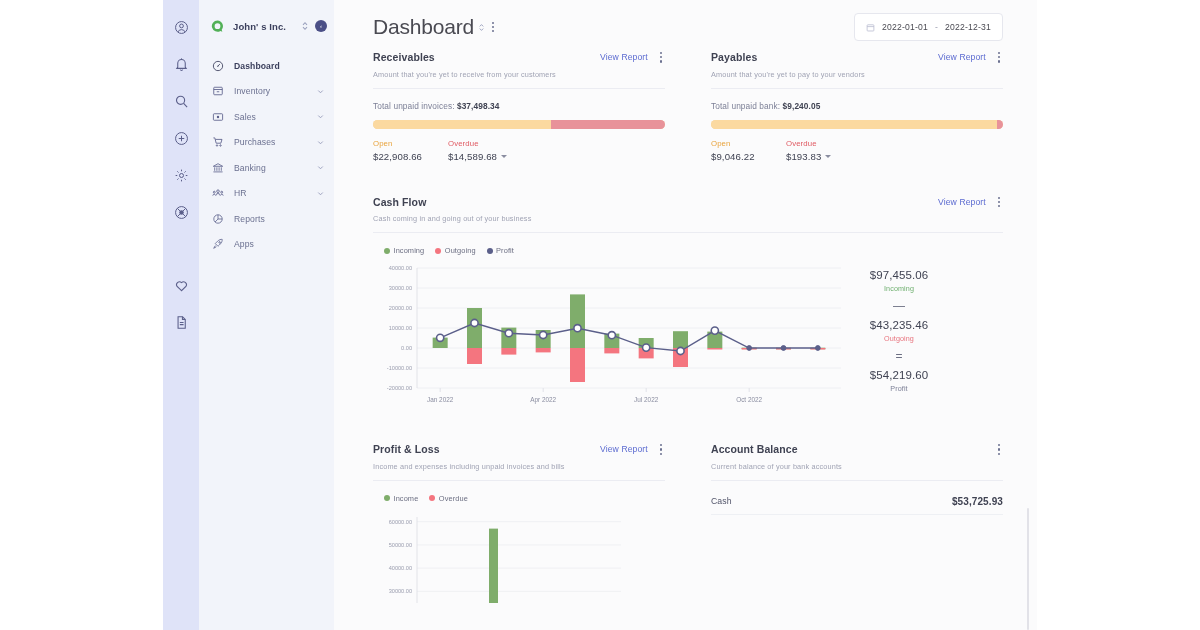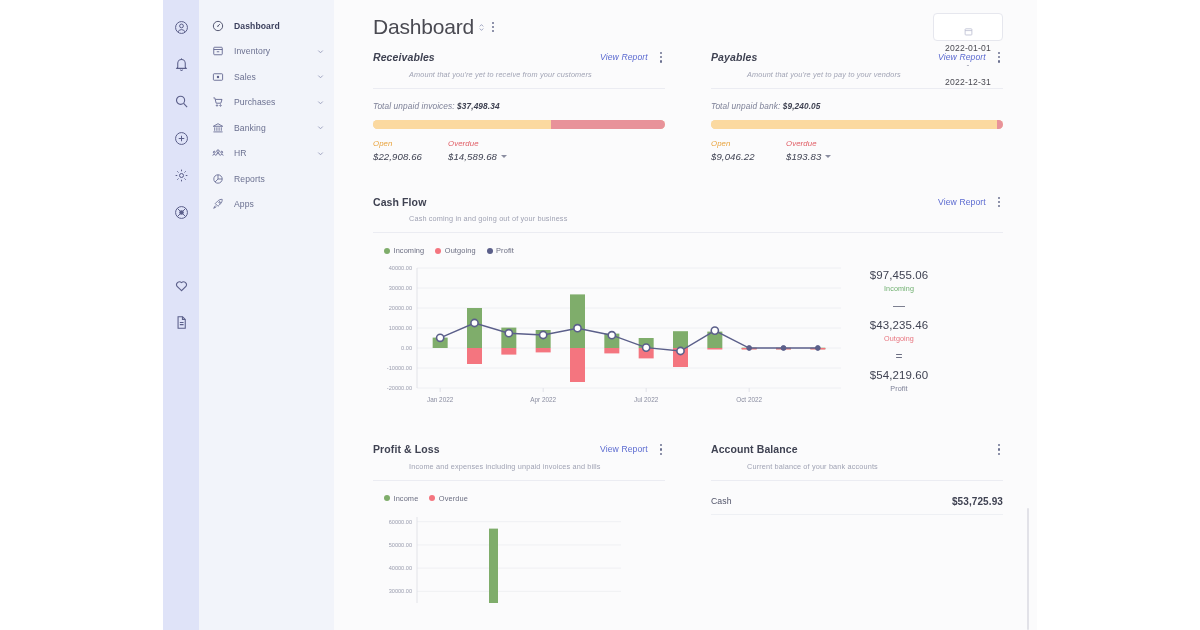--- a/index.html
+++ b/index.html
@@ -92,41 +92,41 @@
   }
   .title-wrap { display: flex; align-items: center; gap: 4px; }
   .title-sel { color: #9aa0bd; }
   .title-sel svg { width: 7px; height: 11px; display: block; }
   .kebab { display: flex; flex-direction: column; gap: 2px; padding: 2px 3px; cursor: pointer; }
   .kebab i { width: 2.2px; height: 2.2px; border-radius: 50%; background: #6b7090; display: block; }
   .daterange {
     display: flex; align-items: center; gap: 7px;
     border: 1px solid #e6e7ee; background: #fff; border-radius: 4px;
     height: 16px; padding: 13px 11px;
-    font-size: 8.6px; color: #4a4a52; letter-spacing: .2px; flex-direction: column;
+    font-size: 8.6px; color: #4a4a52; letter-spacing: .2px;
   }
   .cal-ico { width: 9px; height: 9px; color: #b9bcd0; }
   .cal-ico svg { width: 9px; height: 9px; display: block; }
   .dr-dash { color: #9b9eb0; }
 
   .content { padding: 0 34px 0 39px; }
 
   .row { display: flex; gap: 46px; }
   .card { flex: 1; min-width: 0; }
 
   .card-head {
     display: flex; align-items: center; justify-content: space-between;
   }
   .card-title { font-size: 10.5px; color: #3f4252; font-weight: 600; letter-spacing: .1px; }
   .card-head-right { display: flex; align-items: center; gap: 9px; }
   .view-report {
     font-size: 8.6px; color: #5b6ad0; cursor: pointer; white-space: nowrap; letter-spacing: .1px;
   }
   .card-sub {
-    font-size: 7.3px; color: #a0a3b4; margin-top: 5px; letter-spacing: .15px; margin-left: 36px;
+    font-size: 7.3px; color: #a0a3b4; margin-top: 5px; letter-spacing: .15px;
   }
   .card-rule { height: 1px; background: #ebecf2; margin-top: 9px; }
 
   .total-line { font-size: 8.3px; color: #7d8097; margin-top: 12px; letter-spacing: .1px; }
   .total-line b { color: #3f4252; font-weight: 700; }
   .bar {
     height: 9px; border-radius: 5px; overflow: hidden;
     display: flex; margin-top: 9px; background: #f7d9a8;
   }
   .bar .seg-open { background: #fbd9a0; }
@@ -231,20 +231,34 @@
     </div>
     <div class="rail-ico">
       <svg viewBox="0 0 24 24" fill="none" stroke="currentColor" stroke-width="1.7">
           <path d="M6.5 2.8h7.2l4.3 4.3v14.1H6.5z"></path>
           <path d="M13.5 2.9v4.4h4.4M9.3 12h6M9.3 15.4h6"></path>
         </svg>
     </div>
   </div>
 
   <div class="sidebar">
+    <div class="org">
+      <span class="org-logo">
+        <svg viewBox="0 0 24 24" fill="currentColor">
+            <path d="M12 2.4a9 9 0 1 0 4.6 16.7l3.1 1.2-1-3.3A9 9 0 0 0 12 2.4zm0 4.4a4.6 4.6 0 1 1 0 9.2 4.6 4.6 0 0 1 0-9.2z"></path>
+          </svg>
+      </span>
+      <span class="org-name">John' s Inc.</span>
+      <span class="org-sel">
+        <svg viewBox="0 0 12 18" fill="none" stroke="currentColor" stroke-width="1.6">
+            <path d="M3 7.2 6 4l3 3.2M3 10.8 6 14l3-3.2"></path>
+          </svg>
+      </span>
+      <span class="org-collapse">‹</span>
+    </div>
 
     <div class="nav-item active">
       <span class="nav-ico">
         <svg viewBox="0 0 24 24" fill="none" stroke="currentColor" stroke-width="1.7">
             <circle cx="12" cy="12" r="9.3"></circle>
             <path d="M15.8 8.2 10.8 13"></path>
             <circle cx="12" cy="12" r="1.2" fill="currentColor" stroke="none"></circle>
           </svg>
       </span>
       <span class="nav-label">Dashboard</span>
@@ -376,21 +390,21 @@
             </svg>
         </span>
         <span>2022-01-01</span>
         <span class="dr-dash">-</span>
         <span>2022-12-31</span>
       </div>
     </div>
 
     <div class="content">
 
-      <div class="row" style="margin-top:6px;font-style:italic;">
+      <div class="row" style="margin-top:6px;">
 
         <div class="card">
           <div class="card-head">
             <span class="card-title">Receivables</span>
             <span class="card-head-right">
               <span class="view-report">View Report</span>
               <span class="kebab">
                   <i></i>
                   <i></i>
                   <i></i>

